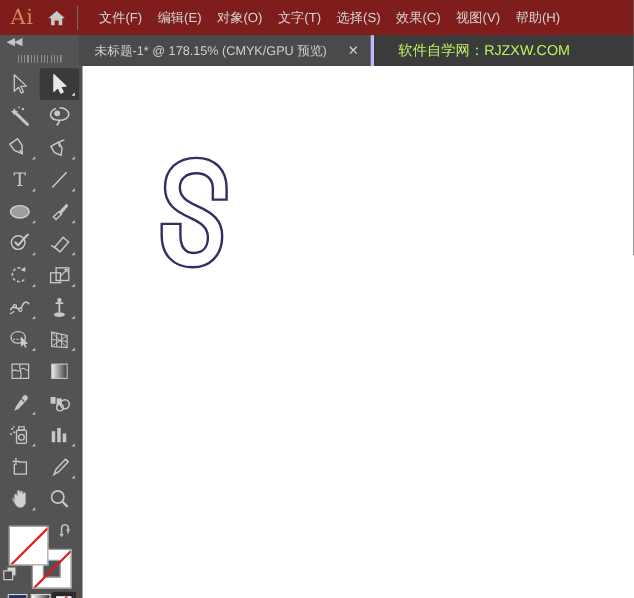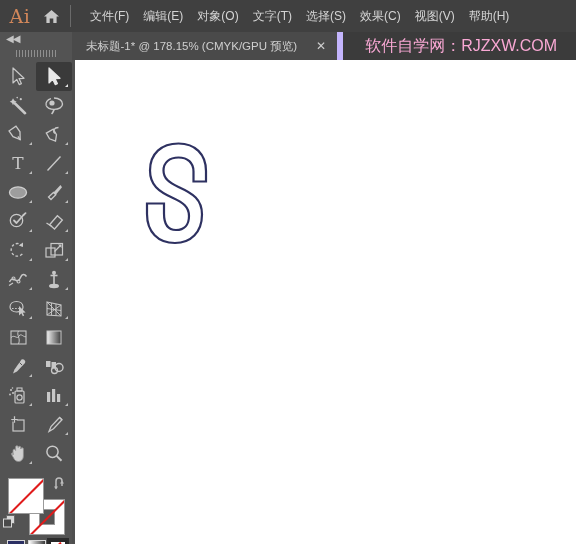--- a/index.html
+++ b/index.html
@@ -19,21 +19,21 @@
     width: 576px;
     height: 544px;
     background: #535353;
   }
 
   
   #menubar {
     position: absolute;
     left: 0; top: 0;
     width: 576px; height: 32px;
-    background: #404040;
+    background: #7f1d1d;
     display: flex;
     align-items: center;
   }
   #ai-logo {
     width: 36px;
     text-align: center;
     font-family: "DejaVu Serif", "Liberation Serif", serif;
     font-size: 19px;
     font-weight: normal;
     color: #d2875a;
@@ -75,41 +75,41 @@
     display: flex;
     align-items: stretch;
   }
   #doc-tab {
     background: #4a4a4a;
     display: flex;
     align-items: center;
     padding: 0 8px 0 14px;
     height: 28px;
     box-sizing: border-box;
-    border-right: 6px solid #c4b5fd;
+    border-right: 3px solid #c4b5fd;
   }
   #doc-tab-title {
     color: #cfcfcf;
     font-size: 11.5px;
     white-space: nowrap;
   }
   #doc-tab-close {
     color: #cfcfcf;
     font-size: 12px;
     font-weight: bold;
     margin-left: 16px;
     line-height: 10px;
     padding: 0 3px;
   }
   #watermark {
     display: flex;
     align-items: center;
     padding-left: 22px;
-    color: #f9a8d4;
-    font-size: 16px;
+    color: #bef264;
+    font-size: 13px;
     white-space: nowrap;
   }
 
   
   #toolbar {
     position: absolute;
     left: 0; top: 32px;
     width: 72px; height: 512px;
     background: #535353;
   }

